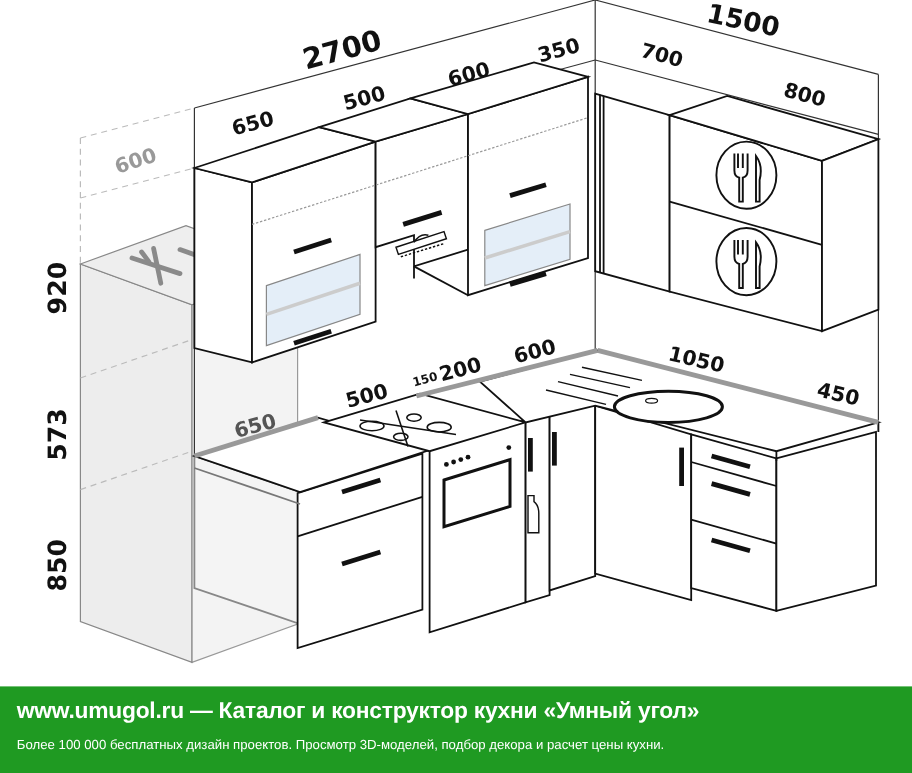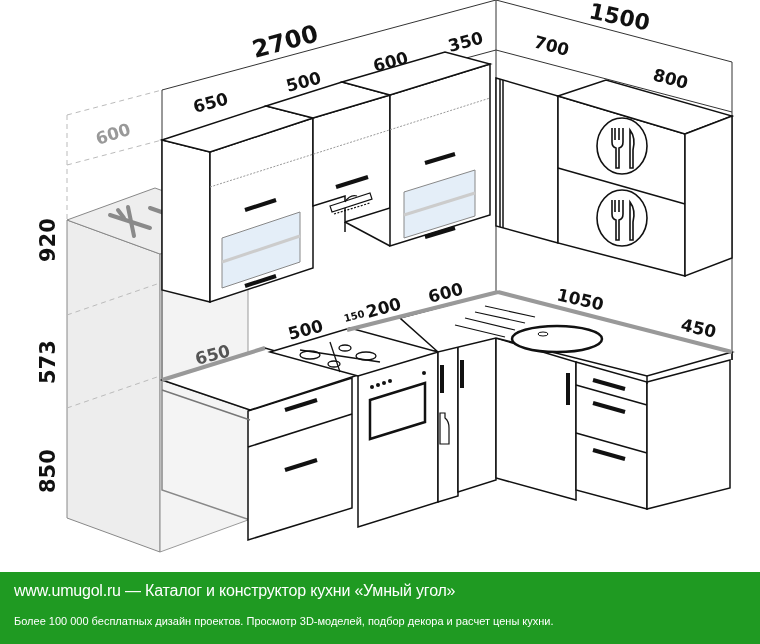--- a/index.html
+++ b/index.html
@@ -2,21 +2,21 @@
 <html><head>
 <meta charset="utf-8">
 <style>
   html, body { margin: 0; padding: 0; background: #ffffff; }
   body { width: 760px; height: 644px; position: relative; overflow: hidden; font-family: "Liberation Sans", sans-serif; }
   #drawing { position: absolute; left: 0; top: 0; width: 760px; height: 572px; }
   .dim { font-family: "DejaVu Sans", sans-serif; font-weight: bold; fill: #111; }
   .dim-gray { font-family: "DejaVu Sans", sans-serif; font-weight: bold; fill: #999; }
   .dim-dark-gray { font-family: "DejaVu Sans", sans-serif; font-weight: bold; fill: #555; }
   #banner { position: absolute; left: 0; top: 572px; width: 760px; height: 72px; background: #1f9a22; color: #fff; }
-  #banner-title { position: absolute; left: 14px; top: 10px; font-size: 16px; font-weight: normal; white-space: nowrap; letter-spacing: -0.2px; }
+  #banner-title { position: absolute; left: 14px; top: 10px; font-size: 19px; font-weight: bold; white-space: nowrap; letter-spacing: -0.2px; }
   #banner-sub { position: absolute; left: 14px; top: 43px; font-size: 11px; white-space: nowrap; }
 </style>
 </head>
 <body>
 
 <svg id="drawing" viewBox="0 0 760 572" xmlns="http://www.w3.org/2000/svg">
 
   <g>
     <polygon points="67,220 160,254 160,552 67,518" fill="#ededed" stroke="#888" stroke-width="1"></polygon>
     <polygon points="160,254 248,222 248,520 160,552" fill="#f2f2f2" stroke="#888" stroke-width="1" opacity="0.85"></polygon>

